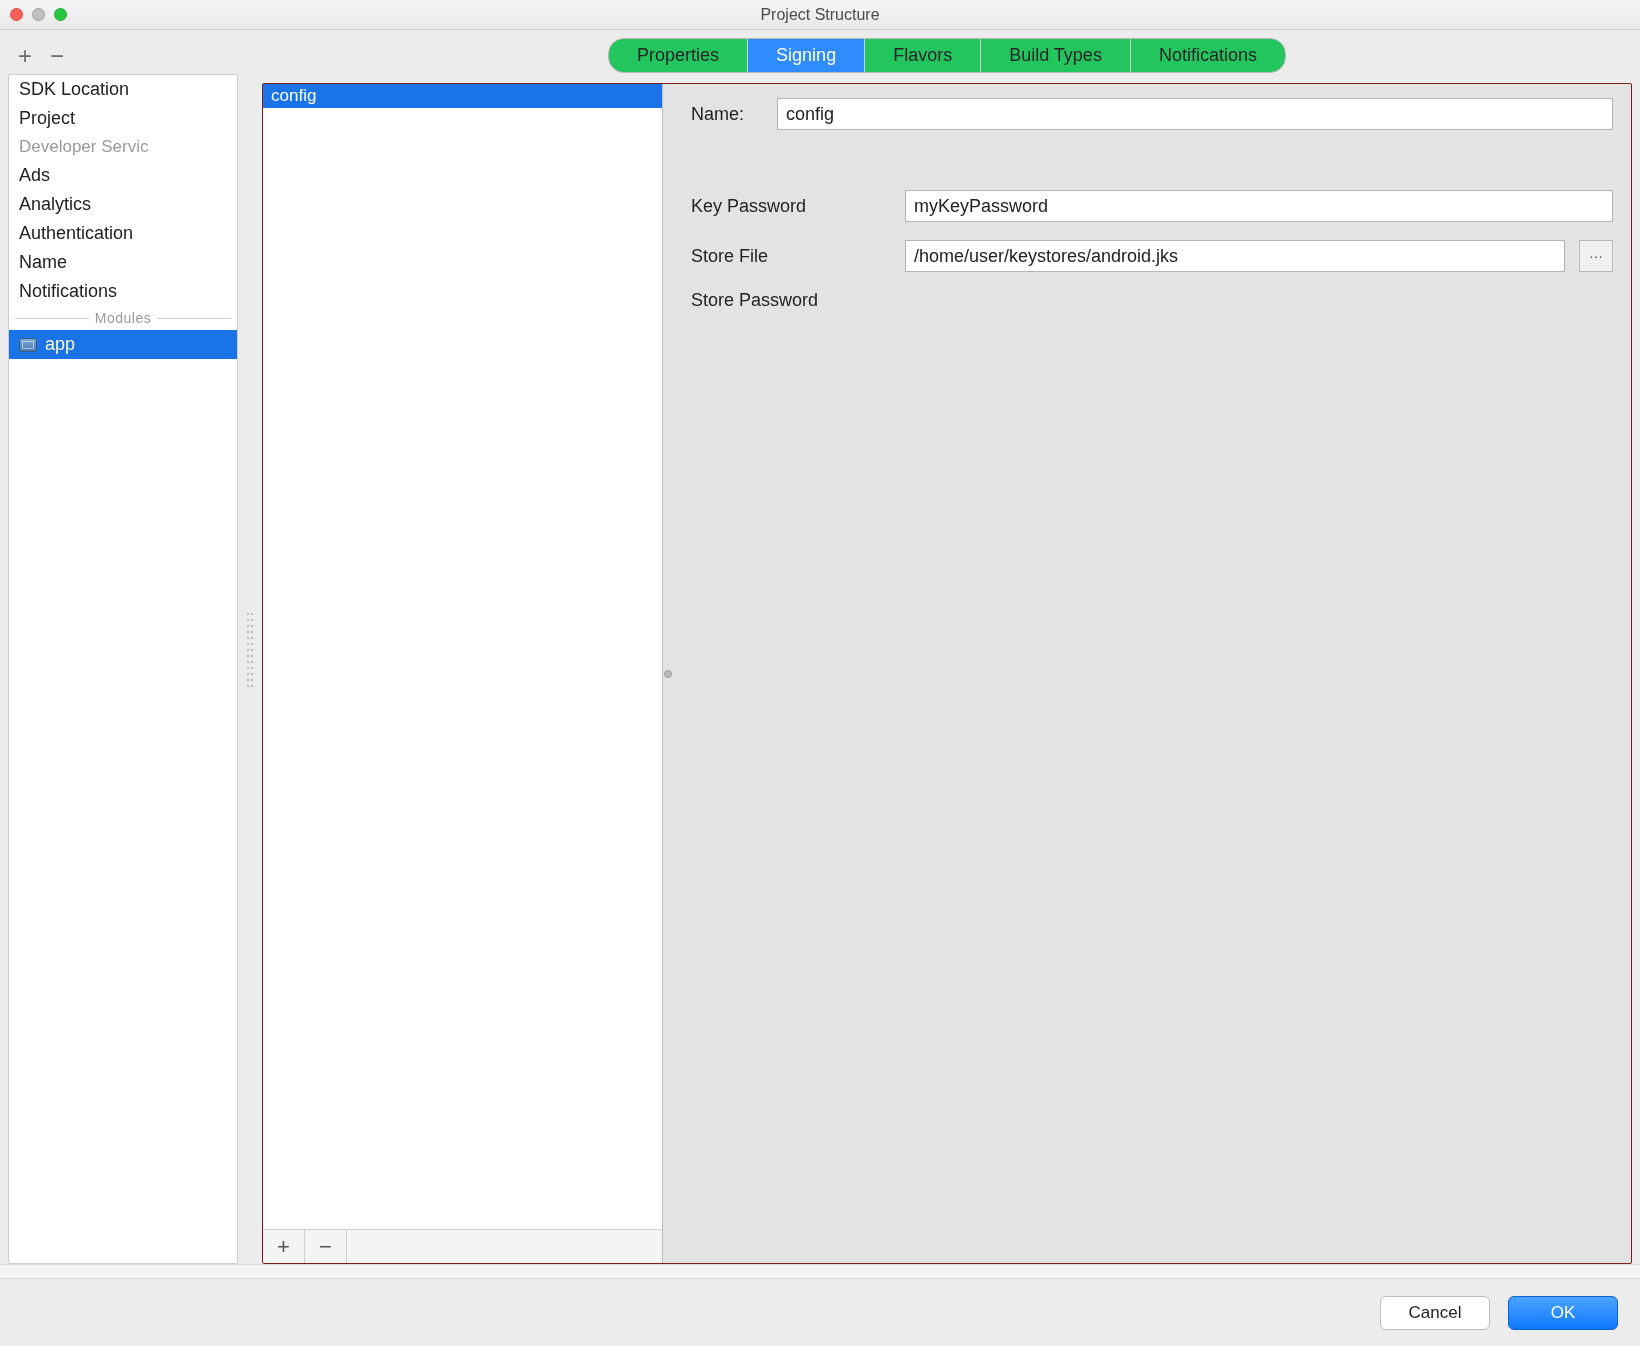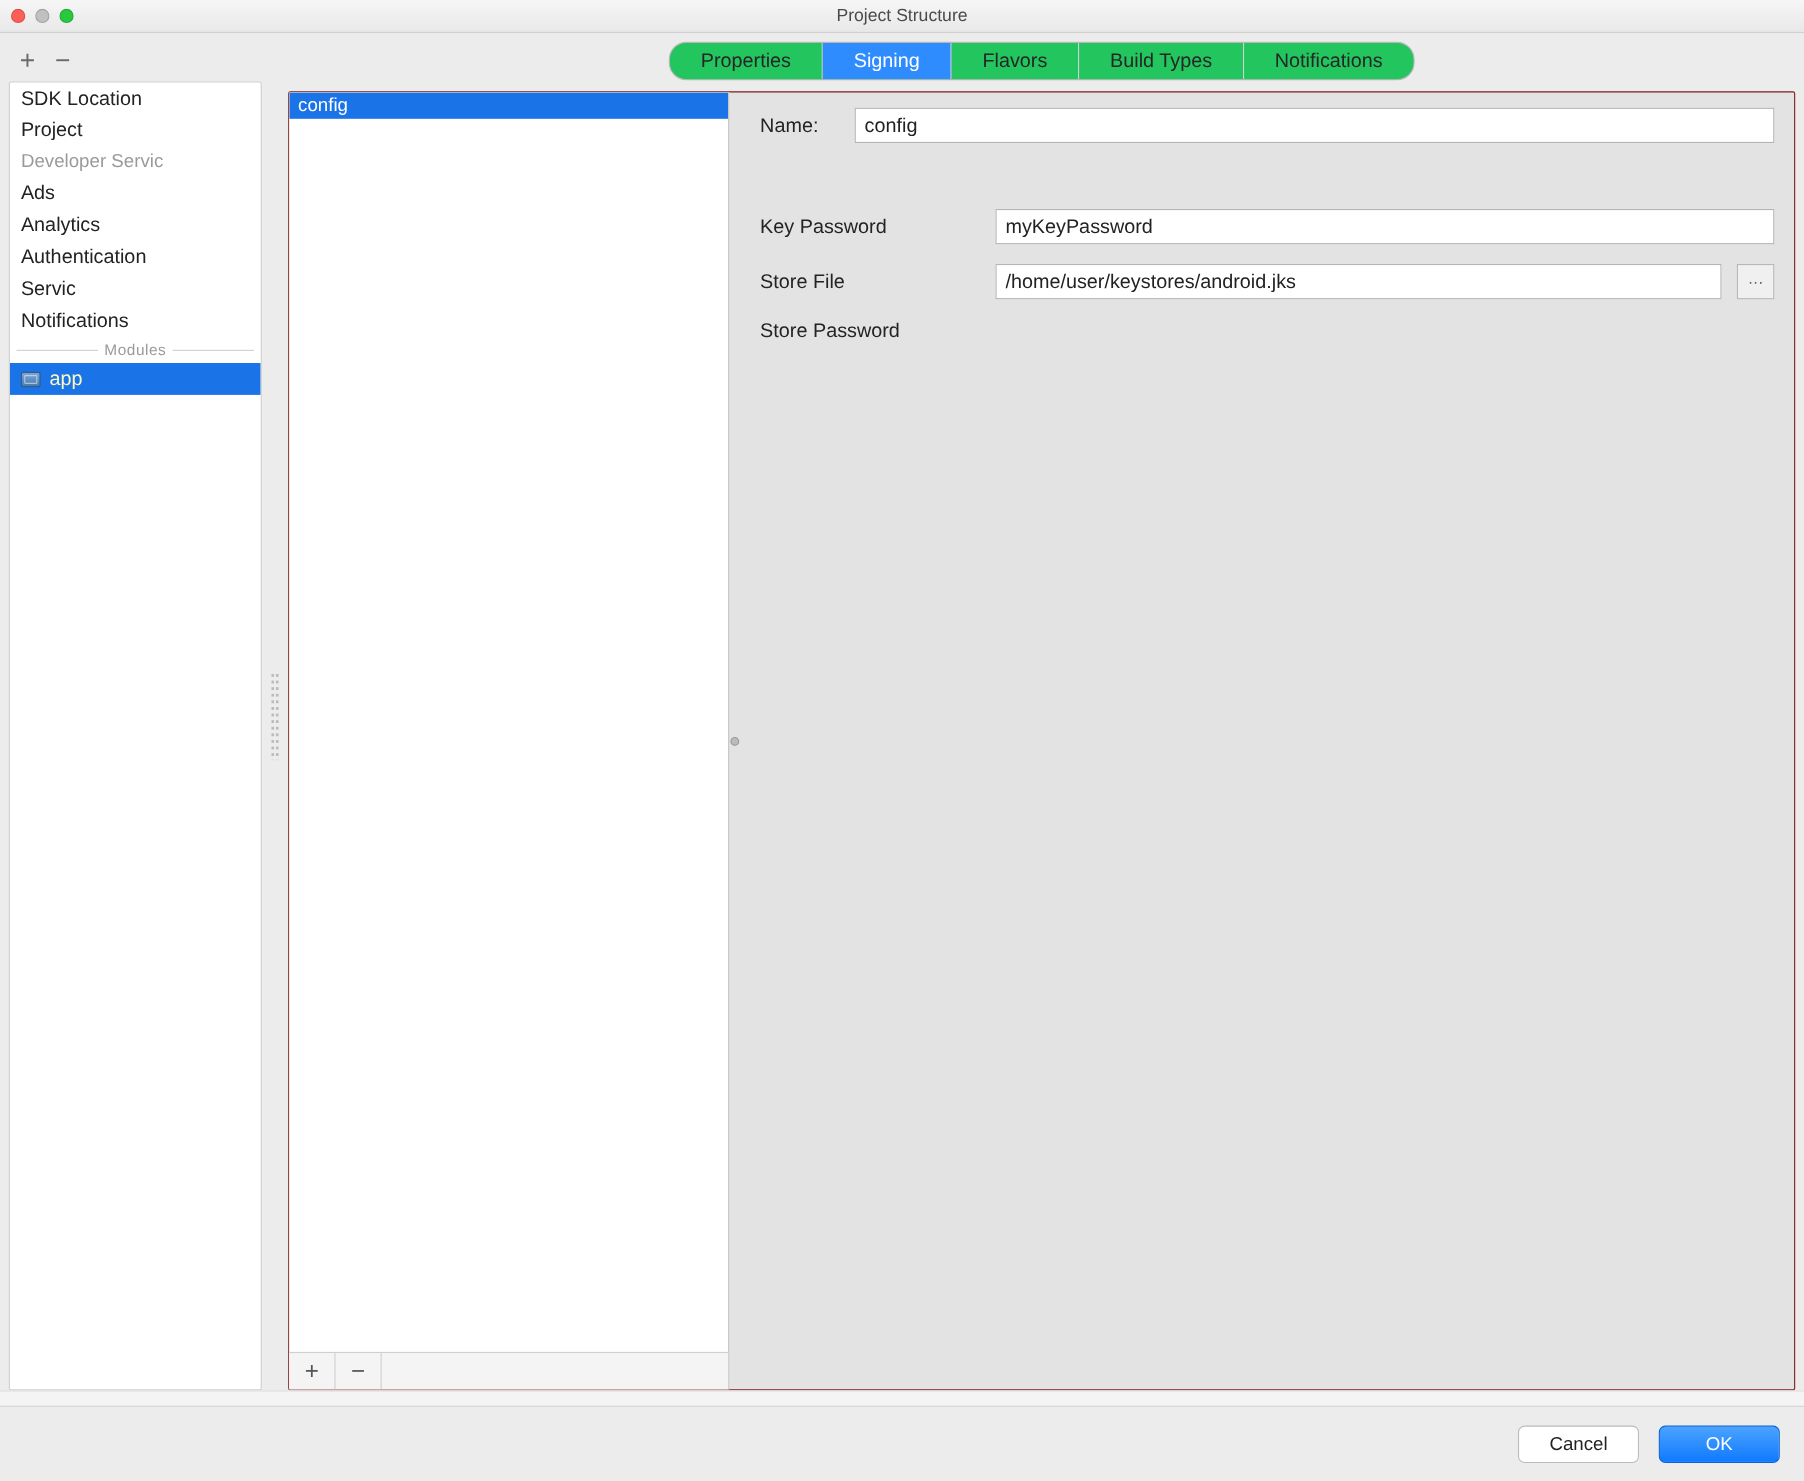--- a/index.html
+++ b/index.html
@@ -236,21 +236,21 @@
         <span>+</span>
         <span>−</span>
       </div>
       <div class="sidebar-list">
         <div class="sidebar-item">SDK Location</div>
         <div class="sidebar-item">Project</div>
         <div class="sidebar-section">Developer Servic</div>
         <div class="sidebar-item">Ads</div>
         <div class="sidebar-item">Analytics</div>
         <div class="sidebar-item">Authentication</div>
-        <div class="sidebar-item">Servic</div>
+        <div class="sidebar-item">Name</div>
         <div class="sidebar-item">Notifications</div>
         <div class="sidebar-divider">
           <span>Modules</span>
         </div>
         <div class="sidebar-item selected">
           <span class="mod-icon"></span>
           <span>app</span>
         </div>
       </div>
     </div>

